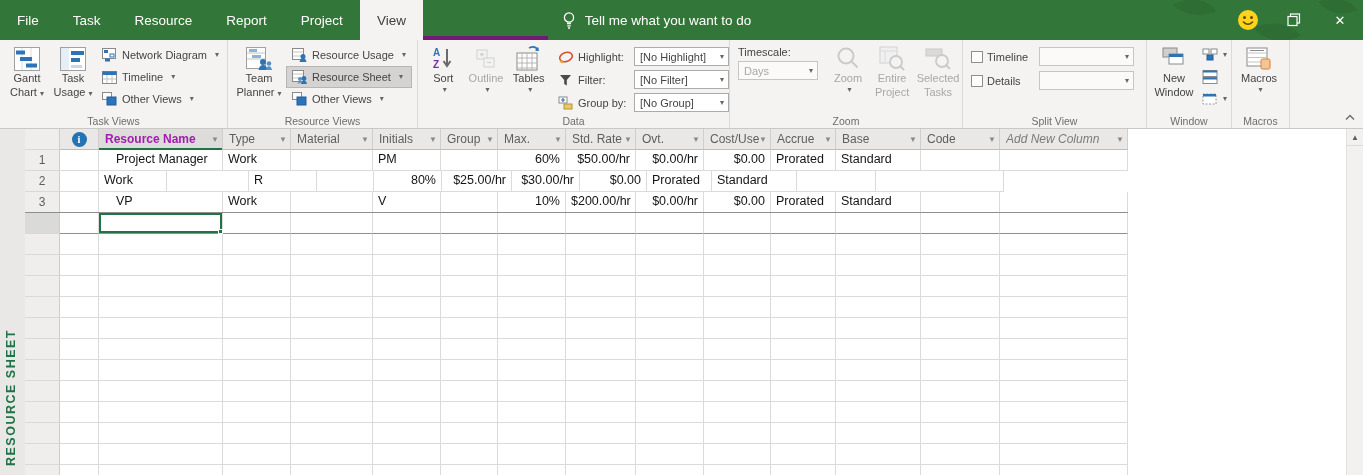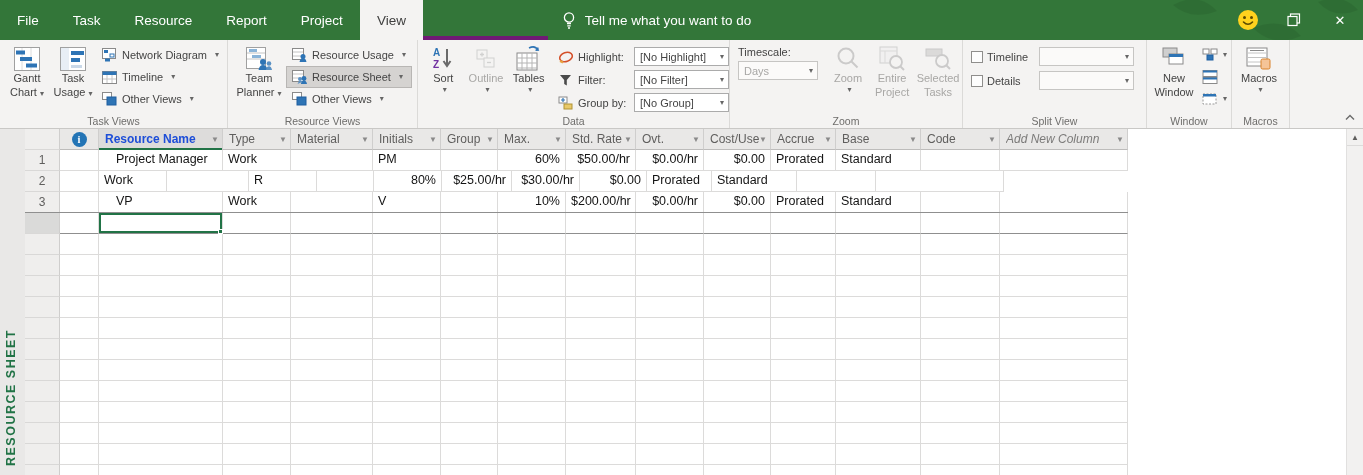--- a/index.html
+++ b/index.html
@@ -49,21 +49,21 @@
 
   
   .sheet { position:absolute; top:129px; left:0; right:0; bottom:0; background:#fff; display:flex; }
   .vstrip { width:25px; background:#e9e8e7; position:relative; flex:none; }
   .vlabel { position:absolute; left:4px; top:200px; writing-mode:vertical-rl; transform:rotate(180deg); font-size:12.5px; font-weight:bold; letter-spacing:1.5px; color:#217346; white-space:nowrap; }
   #grid { display:flex; flex-direction:column; flex:none; }
   .grow { display:flex; height:21px; flex:none; }
   .hcell { background:#e9e8e7; border-right:1px solid #cfcecd; border-bottom:1px solid #bdbcbb; color:#5f5e5d; font-size:12px; display:flex; align-items:center; padding:0 3px 0 6px; position:relative; }
   .hcell.center { justify-content:center; padding:0; }
   .hcell.sel { background:#dddcdb; }
-  .hcell.sel .hlab { color:#1d4ed8; font-weight:bold; }
+  .hcell.sel .hlab { color:#a21caf; font-weight:bold; }
   .hcell.sel::after { content:''; position:absolute; left:0; right:0; bottom:-1px; height:2px; background:#217346; z-index:1; }
   .hlab { white-space:nowrap; overflow:hidden; }
   .ital { font-style:italic; color:#7c7b7a; }
   .harrow { margin-left:auto; font-size:8px; color:#8a8a8a; flex:none; }
   .corner { background:#e9e8e7; border-right:1px solid #bdbcbb; border-bottom:1px solid #bdbcbb; }
   .rnum { width:35px; background:#efeeed; border-right:1px solid #cfcecd; border-bottom:1px solid #d9d8d7; color:#5f5e5d; font-size:12px; display:flex; align-items:center; justify-content:center; flex:none; }
   .cell { border-right:1px solid #dcdbda; border-bottom:1px solid #dcdbda; font-size:12.5px; color:#141414; line-height:19px; padding:0 5px; white-space:nowrap; overflow:hidden; background:#fff; }
   .namecell { padding-left:17px; }
   .selrow { border-top:1px solid #8f8f8f; margin-top:-1px; height:22px; }
   .selrow .cell { border-bottom-color:#8f8f8f; }

